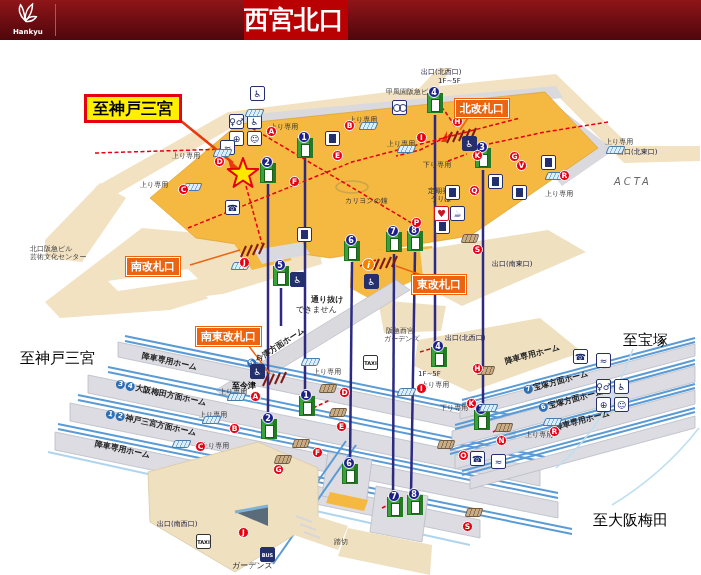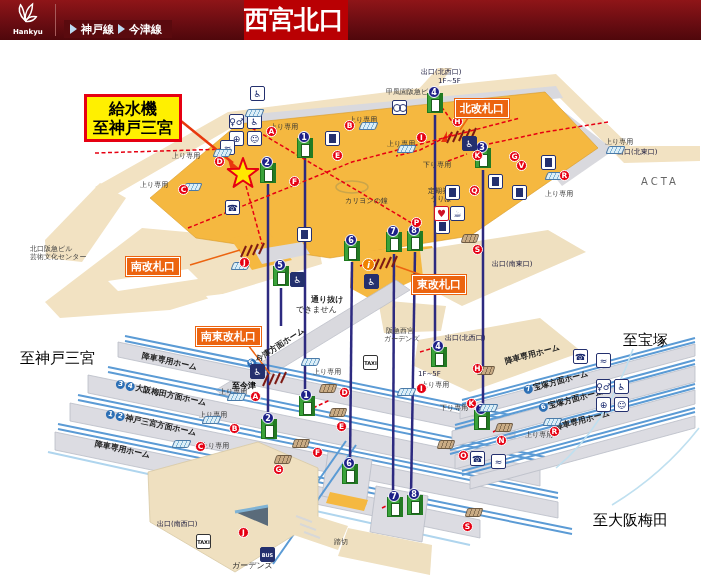--- a/index.html
+++ b/index.html
@@ -209,40 +209,33 @@
   <div class="hdr">
     <svg class="logo-svg" viewBox="0 0 40 40">
       <g fill="none" stroke="#fff" stroke-width="2">
         <path d="M20,26 C14,20 10,12 14,5 C18,10 19,16 20,24"></path>
         <path d="M20,26 C20,16 24,8 30,4 C30,12 27,20 21,26"></path>
         <path d="M20,27 C24,22 30,20 35,21 C32,26 26,28 20,27"></path>
       </g>
     </svg>
     <span class="brand">Hankyu</span>
     <div class="hdiv"></div>
-    <div class="lines">
-      <span class="tri"></span>
-      <span>神戸線</span>
-      <span class="tri"></span>
-      <span>今津線</span>
-    </div>
     <div class="ttl">西宮北口</div>
   </div>
 
   <div class="callout">
-    <div>給水機</div>
     <div>至神戸三宮</div>
   </div>
 
   <div id="ov">
       <div class="tl ex" style="left: 421px; top: 67px;">出口(北西口)</div>
       <div class="tl ex" style="left: 438px; top: 77px;">1F~5F</div>
       <div class="tl bld" style="left: 386px; top: 87px;">甲風園阪急ビル</div>
       <div class="tl ex" style="left: 617px; top: 147px;">出口(北東口)</div>
-      <div class="tl acta" style="left: 641px; top: 176px;">ACTA</div>
+      <div class="tl acta" style="left: 614px; top: 176px; font-style: italic;">ACTA</div>
       <div class="tl bld" style="left: 30px; top: 244px;">北口阪急ビル</div>
       <div class="tl bld" style="left: 30px; top: 252px;">芸術文化センター</div>
       <div class="tl sm" style="left: 345px; top: 196px;">カリヨンの鐘</div>
       <div class="tl sm" style="left: 428px; top: 186px;">定期券</div>
       <div class="tl sm" style="left: 430px; top: 194px;">うりば</div>
       <div class="tl note" style="left: 311px; top: 294px; font-weight: bold;">通り抜け</div>
       <div class="tl note" style="left: 296px; top: 304px;">できません</div>
       <div class="tl ex" style="left: 492px; top: 259px;">出口(南東口)</div>
       <div class="tl bld" style="left: 386px; top: 326px;">阪急西宮</div>
       <div class="tl bld" style="left: 384px; top: 334px;">ガーデンズ</div>

